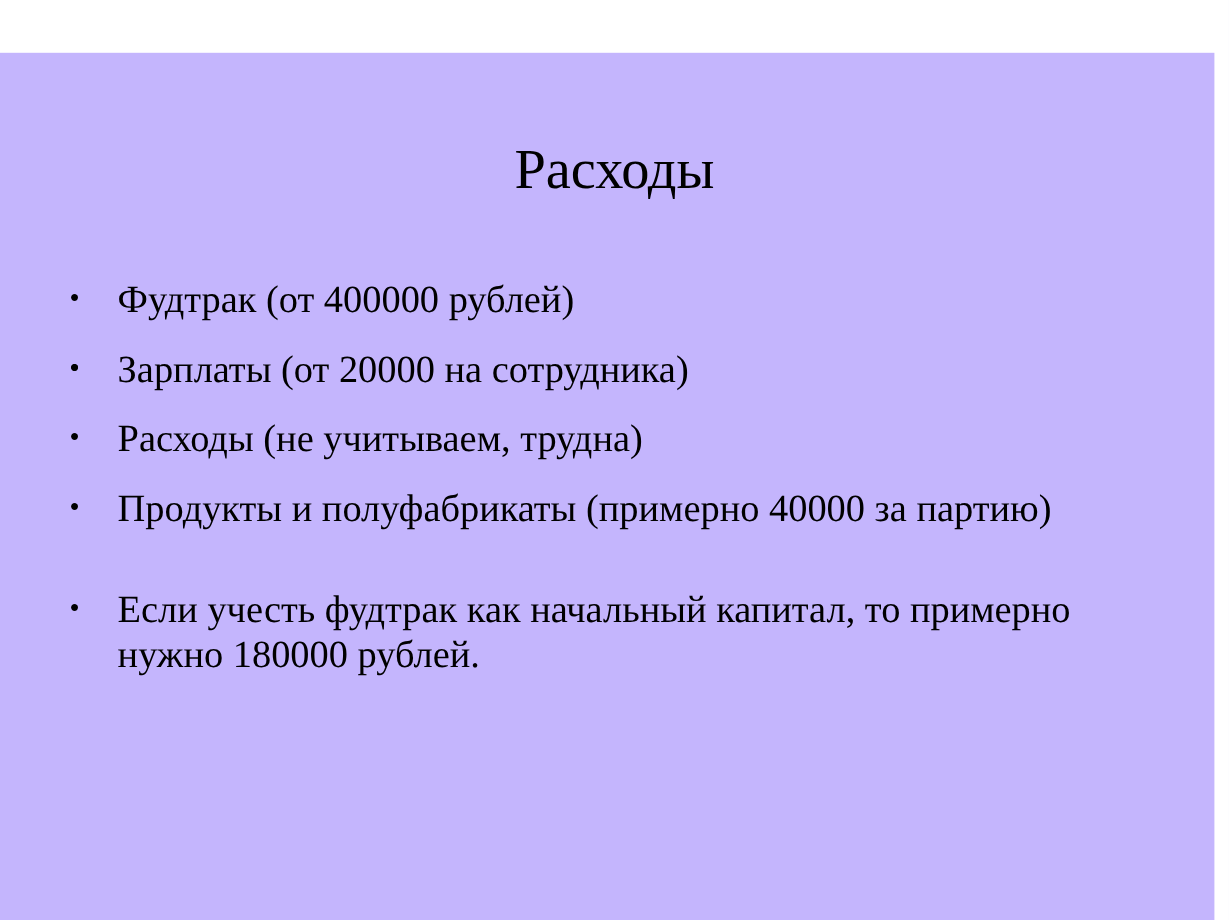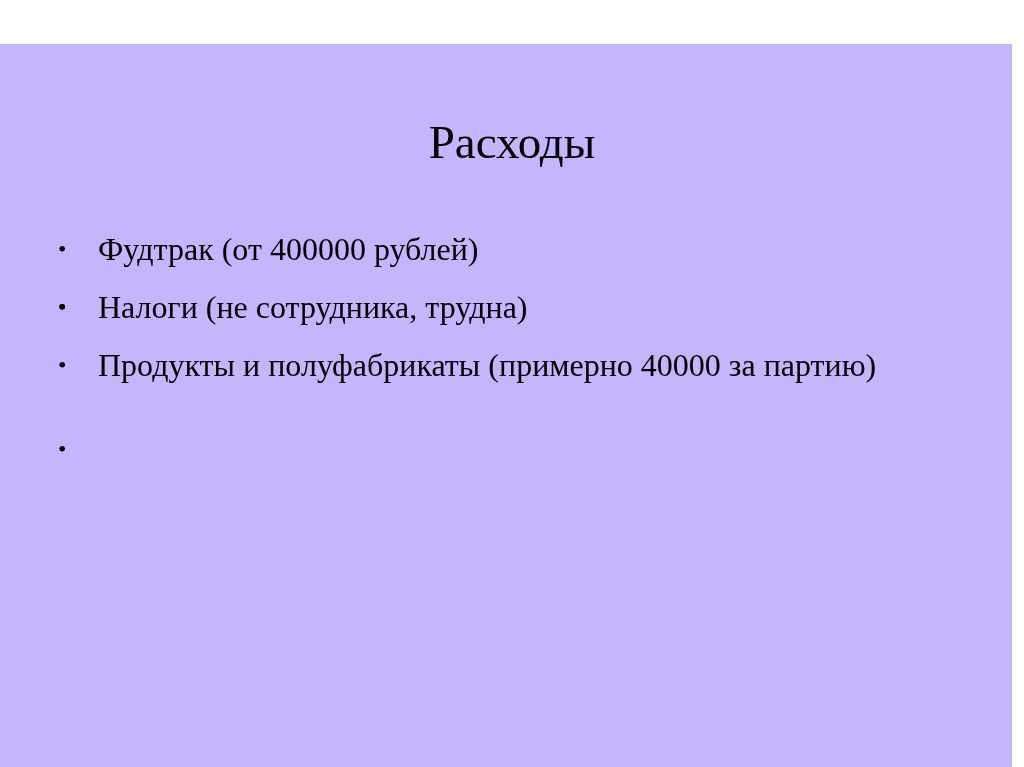--- a/index.html
+++ b/index.html
@@ -71,26 +71,28 @@
   <ul class="bullets">
     <li class="bullet-item">
       <span class="bullet-dot">•</span>
       <span>Фудтрак (от 400000 рублей)</span>
     </li>
     <li class="bullet-item">
       <span class="bullet-dot">•</span>
     </li>
     <li class="bullet-item">
       <span class="bullet-dot">•</span>
+      <span>Зарплаты (от 20000 на сотрудника)</span>
     </li>
     <li class="bullet-item">
       <span class="bullet-dot">•</span>
-      <span>Налоги (не сотрудника, трудна)</span>
+      <span>Расходы (не учитываем, трудна)</span>
     </li>
     <li class="bullet-item">
       <span class="bullet-dot">•</span>
       <span>Продукты и полуфабрикаты (примерно 40000 за партию)</span>
     </li>
     <li class="bullet-item spaced">
       <span class="bullet-dot">•</span>
+      <span>Если учесть фудтрак как начальный капитал, то примерно нужно 180000 рублей.</span>
     </li>
   </ul>
 </div>
 
 </body></html>

